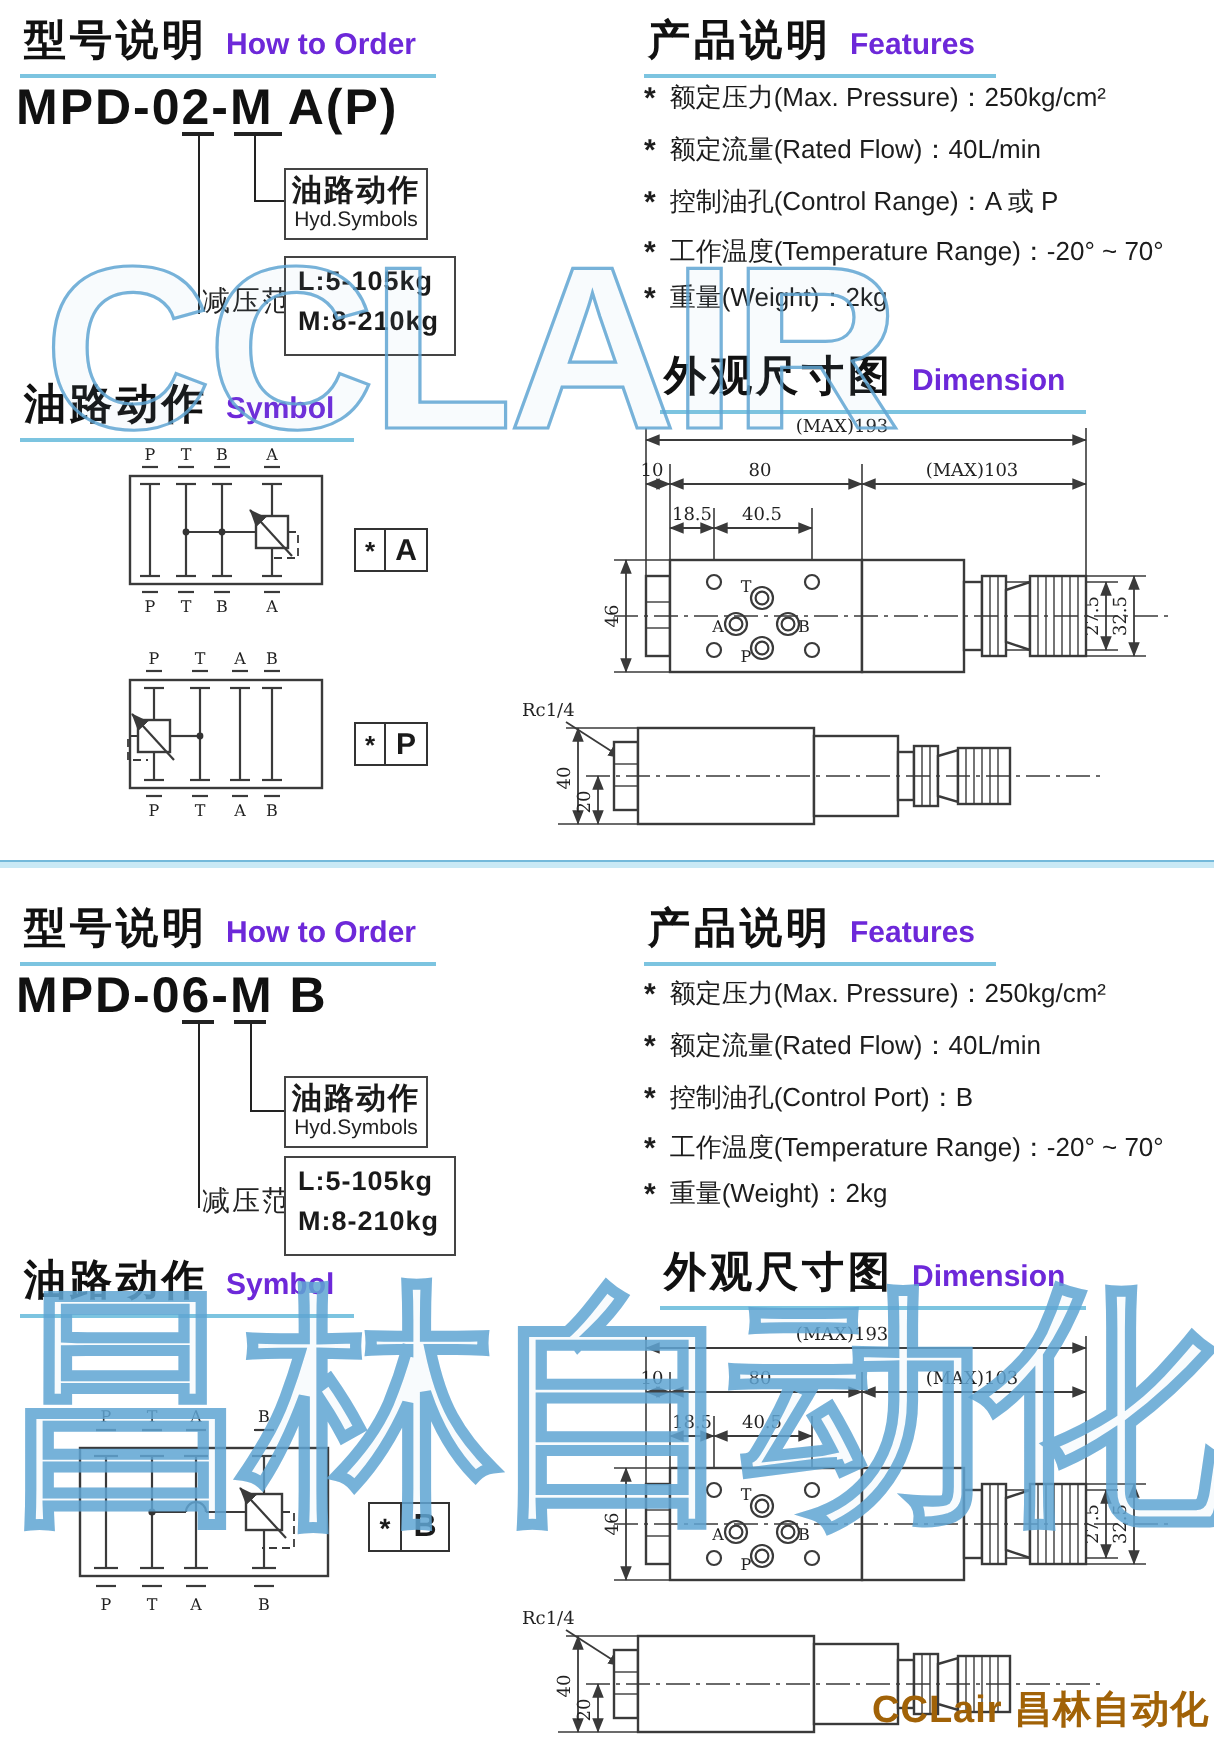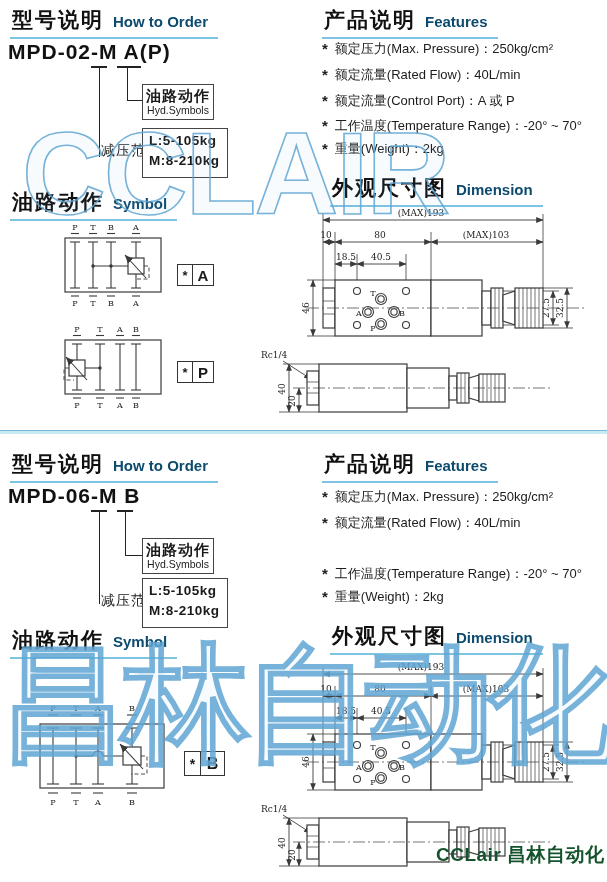--- a/index.html
+++ b/index.html
@@ -1,40 +1,40 @@
 <!DOCTYPE html>
 <html><head>
 <meta charset="utf-8">
 <style>
   html,body{margin:0;padding:0;background:#e8e8e8}
   #page{position:relative;width:607px;height:882px;background:#ffffff;overflow:hidden;
         font-family:"Liberation Sans",sans-serif;color:#1a1a1a}
   .hdr{position:absolute;display:flex;align-items:baseline;gap:9px;
        border-bottom:2px solid #7cc4e0;padding:0 10px 3px 2px;background:transparent}
   .hdr .zh{font-size:21px;font-weight:bold;letter-spacing:2px;color:#111}
-  .hdr .en{font-size:15px;font-weight:600;color:#0c4a6e}
-  .model{position:absolute;font-size:21px;font-weight:bold;letter-spacing:1px;color:#111;white-space:nowrap}
+  .hdr .en{font-size:15px;font-weight:600;color:#6d28d9}
+  .model{position:absolute;font-size:25px;font-weight:bold;letter-spacing:1px;color:#111;white-space:nowrap}
   .tick{position:absolute;height:2px;background:#222}
   .vln{position:absolute;width:1px;background:#222}
   .hln{position:absolute;height:1px;background:#222}
   .lbox{position:absolute;border:1.5px solid #444;background:#fff;text-align:center}
   .lbox .zh{font-size:15px;font-weight:bold;letter-spacing:1px;line-height:17px;margin-top:2px}
   .lbox .en{font-size:10.5px;color:#222;line-height:12px}
   .rangebox{padding:2px 0 0 6px;text-align:left}
   .rangebox div{font-size:13.5px;font-weight:bold;line-height:20px;letter-spacing:0.5px}
   .rangelbl{position:absolute;font-size:14px;color:#222;letter-spacing:1px}
   .feat{position:absolute;font-size:13px;white-space:nowrap;color:#1c1c1c}
   .feat .star{font-size:15px;font-weight:bold;margin-right:7px;vertical-align:-1px}
   .tag{position:absolute;display:flex;border:1.5px solid #333;background:#fff}
   .tag .c1{display:flex;align-items:center;justify-content:center;border-right:1.5px solid #333;font-weight:bold}
   .tag .c2{display:flex;align-items:center;justify-content:center;font-weight:bold}
   .wm{position:absolute;z-index:6;pointer-events:none;font-weight:bold;line-height:1;white-space:nowrap;
       color:rgba(140,190,225,0.06);-webkit-text-stroke:1.6px rgba(95,165,210,0.85)}
   .divider{position:absolute;left:0;width:607px;height:3px;background:#c9e9f5;border-top:1.5px solid #74b9da}
-  .footer{position:absolute;font-size:19px;font-weight:bold;color:#14532d;z-index:10;letter-spacing:0.5px}
+  .footer{position:absolute;font-size:19px;font-weight:bold;color:#a16207;z-index:10;letter-spacing:0.5px}
   svg{position:absolute;overflow:visible}
   svg text{font-family:"DejaVu Serif",serif;font-size:9px;fill:#222;stroke:none}
   .ln{stroke:#3a3a3a;stroke-width:1.1;fill:none}
   .fig{fill:#fff;stroke:#3a3a3a;stroke-width:1.2}
   .thin{stroke:#3a3a3a;stroke-width:0.7;fill:none}
   .dim{stroke:#3a3a3a;stroke-width:0.9;fill:none;marker-start:url(#ah);marker-end:url(#ah)}
   .dim1{stroke:#3a3a3a;stroke-width:0.9;fill:none;marker-end:url(#ah)}
   .ext{stroke:#3a3a3a;stroke-width:0.8;fill:none}
   .cl{stroke:#3a3a3a;stroke-width:0.7;stroke-dasharray:12 3 2 3;fill:none}
   .dsh{stroke:#3a3a3a;stroke-width:0.9;fill:none;stroke-dasharray:4 2.5}
@@ -74,21 +74,21 @@
     <div>L:5-105kg</div>
     <div>M:8-210kg</div>
   </div>
 
   <div class="hdr" style="left:322px;top:6px">
     <span class="zh">产品说明</span>
     <span class="en">Features</span>
   </div>
   <div class="feat" style="left:322px;top:40px"><span class="star">*</span><span>额定压力(Max. Pressure)：250kg/cm²</span></div>
   <div class="feat" style="left:322px;top:66px"><span class="star">*</span><span>额定流量(Rated Flow)：40L/min</span></div>
-  <div class="feat" style="left:322px;top:92px"><span class="star">*</span><span>额定流量(Control Port)：A 或 P</span></div>
+  <div class="feat" style="left:322px;top:92px"><span class="star">*</span><span>控制油孔(Control Range)：A 或 P</span></div>
   <div class="feat" style="left:322px;top:117px"><span class="star">*</span><span>工作温度(Temperature Range)：-20° ~ 70°</span></div>
   <div class="feat" style="left:322px;top:140px"><span class="star">*</span><span>重量(Weight)：2kg</span></div>
 
   <div class="hdr" style="left:10px;top:188px">
     <span class="zh">油路动作</span>
     <span class="en">Symbol</span>
   </div>
 
   <svg style="left:57px;top:222px" width="115" height="88" viewBox="0 0 115 88">
     <text x="18" y="8" text-anchor="middle" class="pt">P</text>
@@ -312,20 +312,21 @@
     <div>L:5-105kg</div>
     <div>M:8-210kg</div>
   </div>
 
   <div class="hdr" style="left:322px;top:450px">
     <span class="zh">产品说明</span>
     <span class="en">Features</span>
   </div>
   <div class="feat" style="left:322px;top:488px"><span class="star">*</span><span>额定压力(Max. Pressure)：250kg/cm²</span></div>
   <div class="feat" style="left:322px;top:514px"><span class="star">*</span><span>额定流量(Rated Flow)：40L/min</span></div>
+  <div class="feat" style="left:322px;top:540px"><span class="star">*</span><span>控制油孔(Control Port)：B</span></div>
   <div class="feat" style="left:322px;top:565px"><span class="star">*</span><span>工作温度(Temperature Range)：-20° ~ 70°</span></div>
   <div class="feat" style="left:322px;top:588px"><span class="star">*</span><span>重量(Weight)：2kg</span></div>
 
   <div class="hdr" style="left:10px;top:626px">
     <span class="zh">油路动作</span>
     <span class="en">Symbol</span>
   </div>
 
   <svg style="left:32px;top:702px" width="140" height="112" viewBox="0 0 140 112">
     <text x="21" y="9" text-anchor="middle" class="pt">P</text>

